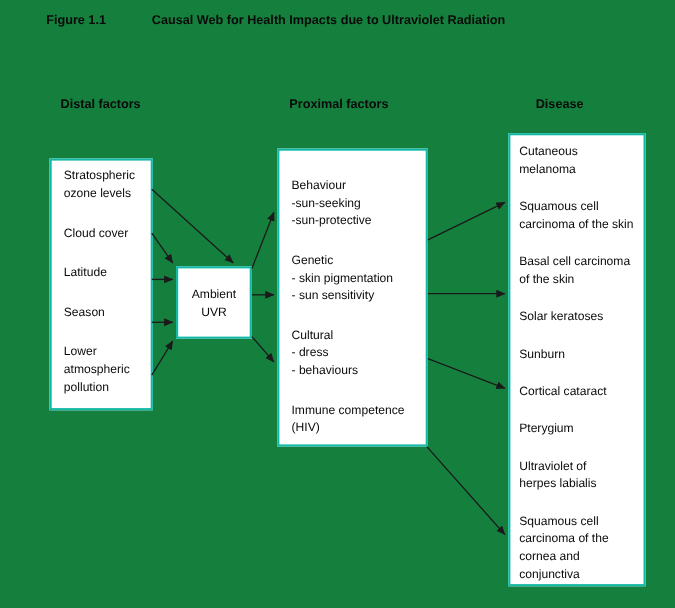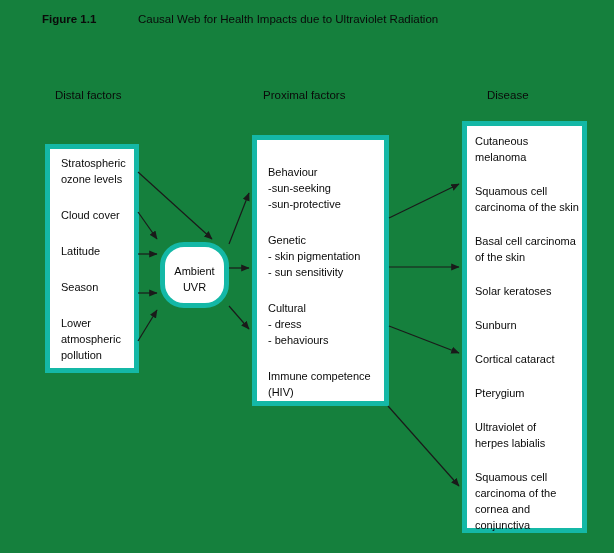--- a/index.html
+++ b/index.html
@@ -7,36 +7,36 @@
     position: relative;
     width: 614px;
     height: 553px;
     background: #15803d;
     font-family: "Liberation Sans", sans-serif;
     font-size: 11px;
     line-height: 16px;
     color: #0a0a0a;
     overflow: hidden;
   }
-  .abs { position: absolute; }
+  .abs { position: absolute; font-weight: bold; }
   .fig-label { left: 42px; top: 11px; font-weight: bold; font-size: 11.5px; }
   .fig-title { left: 138px; top: 11px; font-size: 11.5px; }
   .col-head { top: 87px; font-size: 11.5px; }
   .col-head.distal   { left: 55px; }
   .col-head.proximal { left: 263px; }
   .col-head.disease  { left: 487px; }
 
   .box {
     position: absolute;
-    border: 5px solid #14b8a6;
+    border: 2px solid #14b8a6;
     box-sizing: border-box;
     background: #ffffff;
   }
   .box-distal   { left: 45px;  top: 144px; width: 94px;  height: 229px; padding: 6px 2px 0 11px; }
-  .box-uvr      { left: 160px; top: 242px; width: 69px;  height: 66px;  padding-top: 16px; text-align: center; border-radius: 24px; }
+  .box-uvr      { left: 160px; top: 242px; width: 69px;  height: 66px;  padding-top: 16px; text-align: center; }
   .box-proximal { left: 252px; top: 135px; width: 137px; height: 271px; padding: 24px 2px 0 11px; }
   .box-disease  { left: 462px; top: 121px; width: 125px; height: 412px; padding: 7px 2px 0 8px; }
 
   .box-distal .item   { margin-bottom: 20px; }
   .box-proximal .group { margin-bottom: 20px; }
   .box-disease .item  { margin-bottom: 18px; }
   .indent { padding-left: 8px; }
 
   svg.overlay {
     position: absolute;

